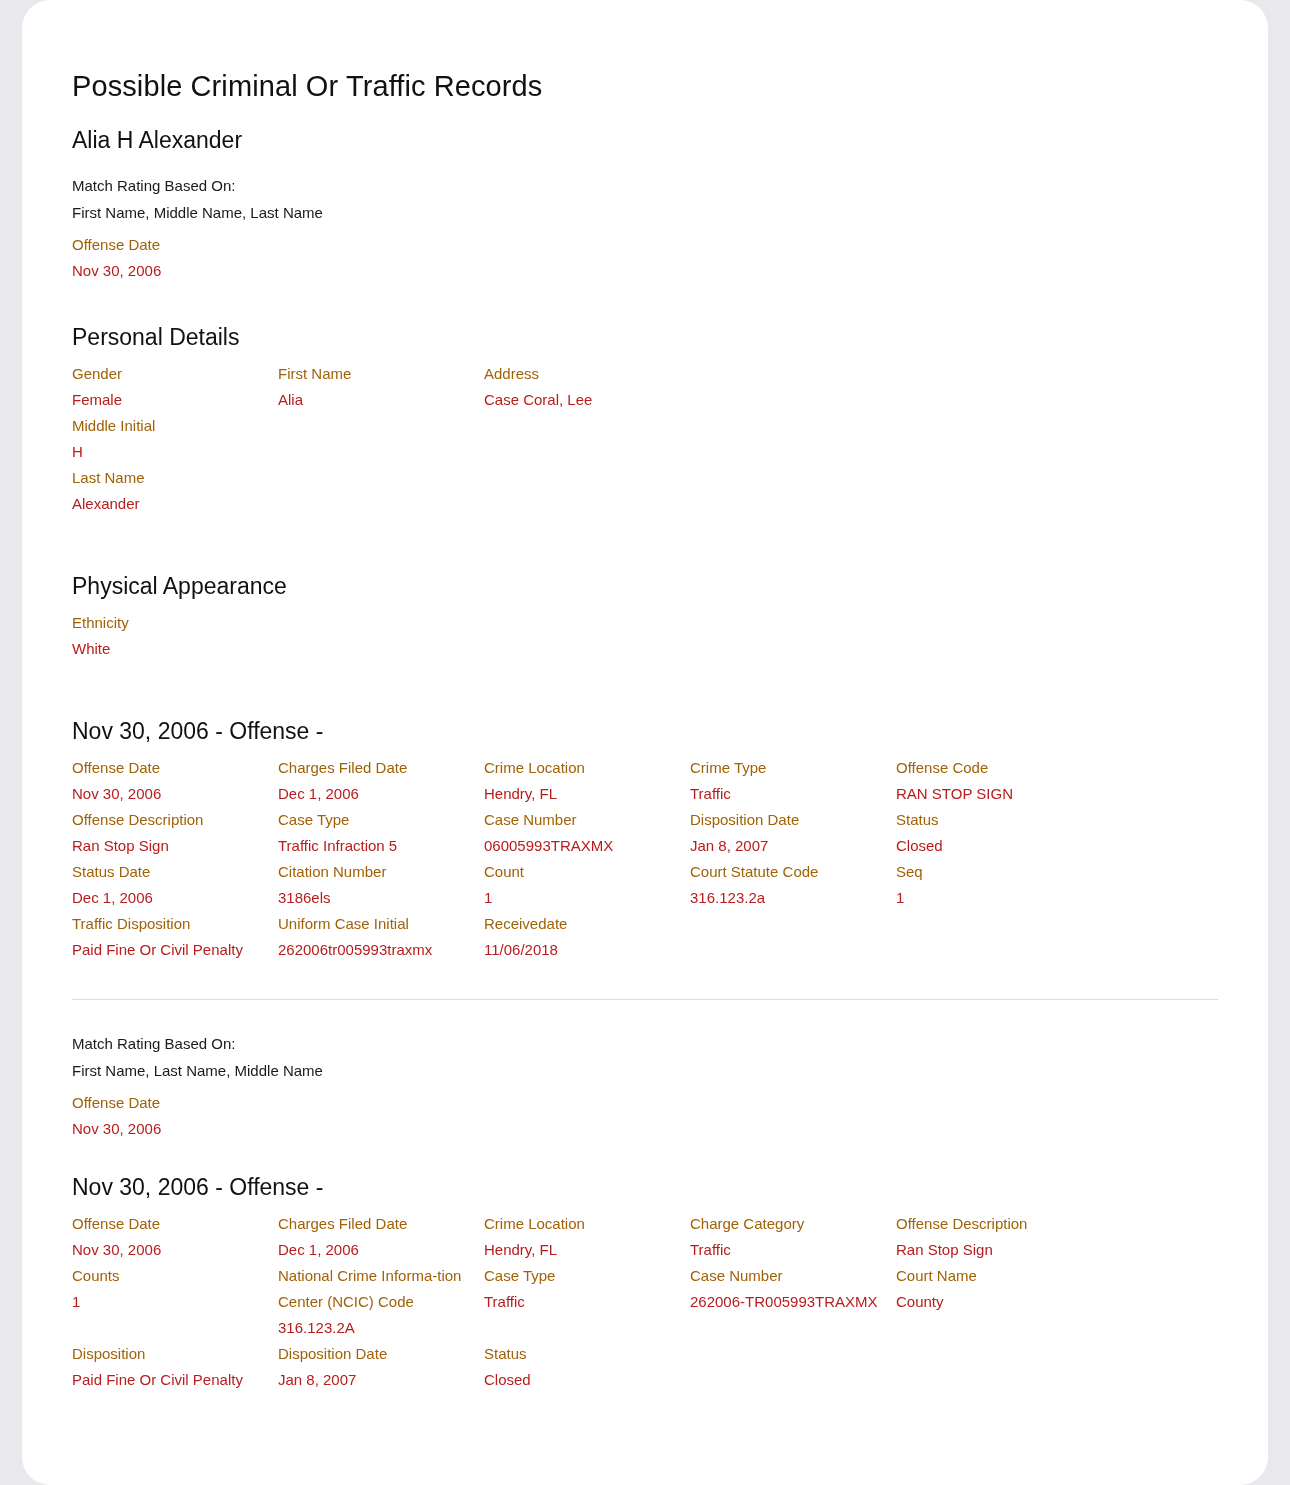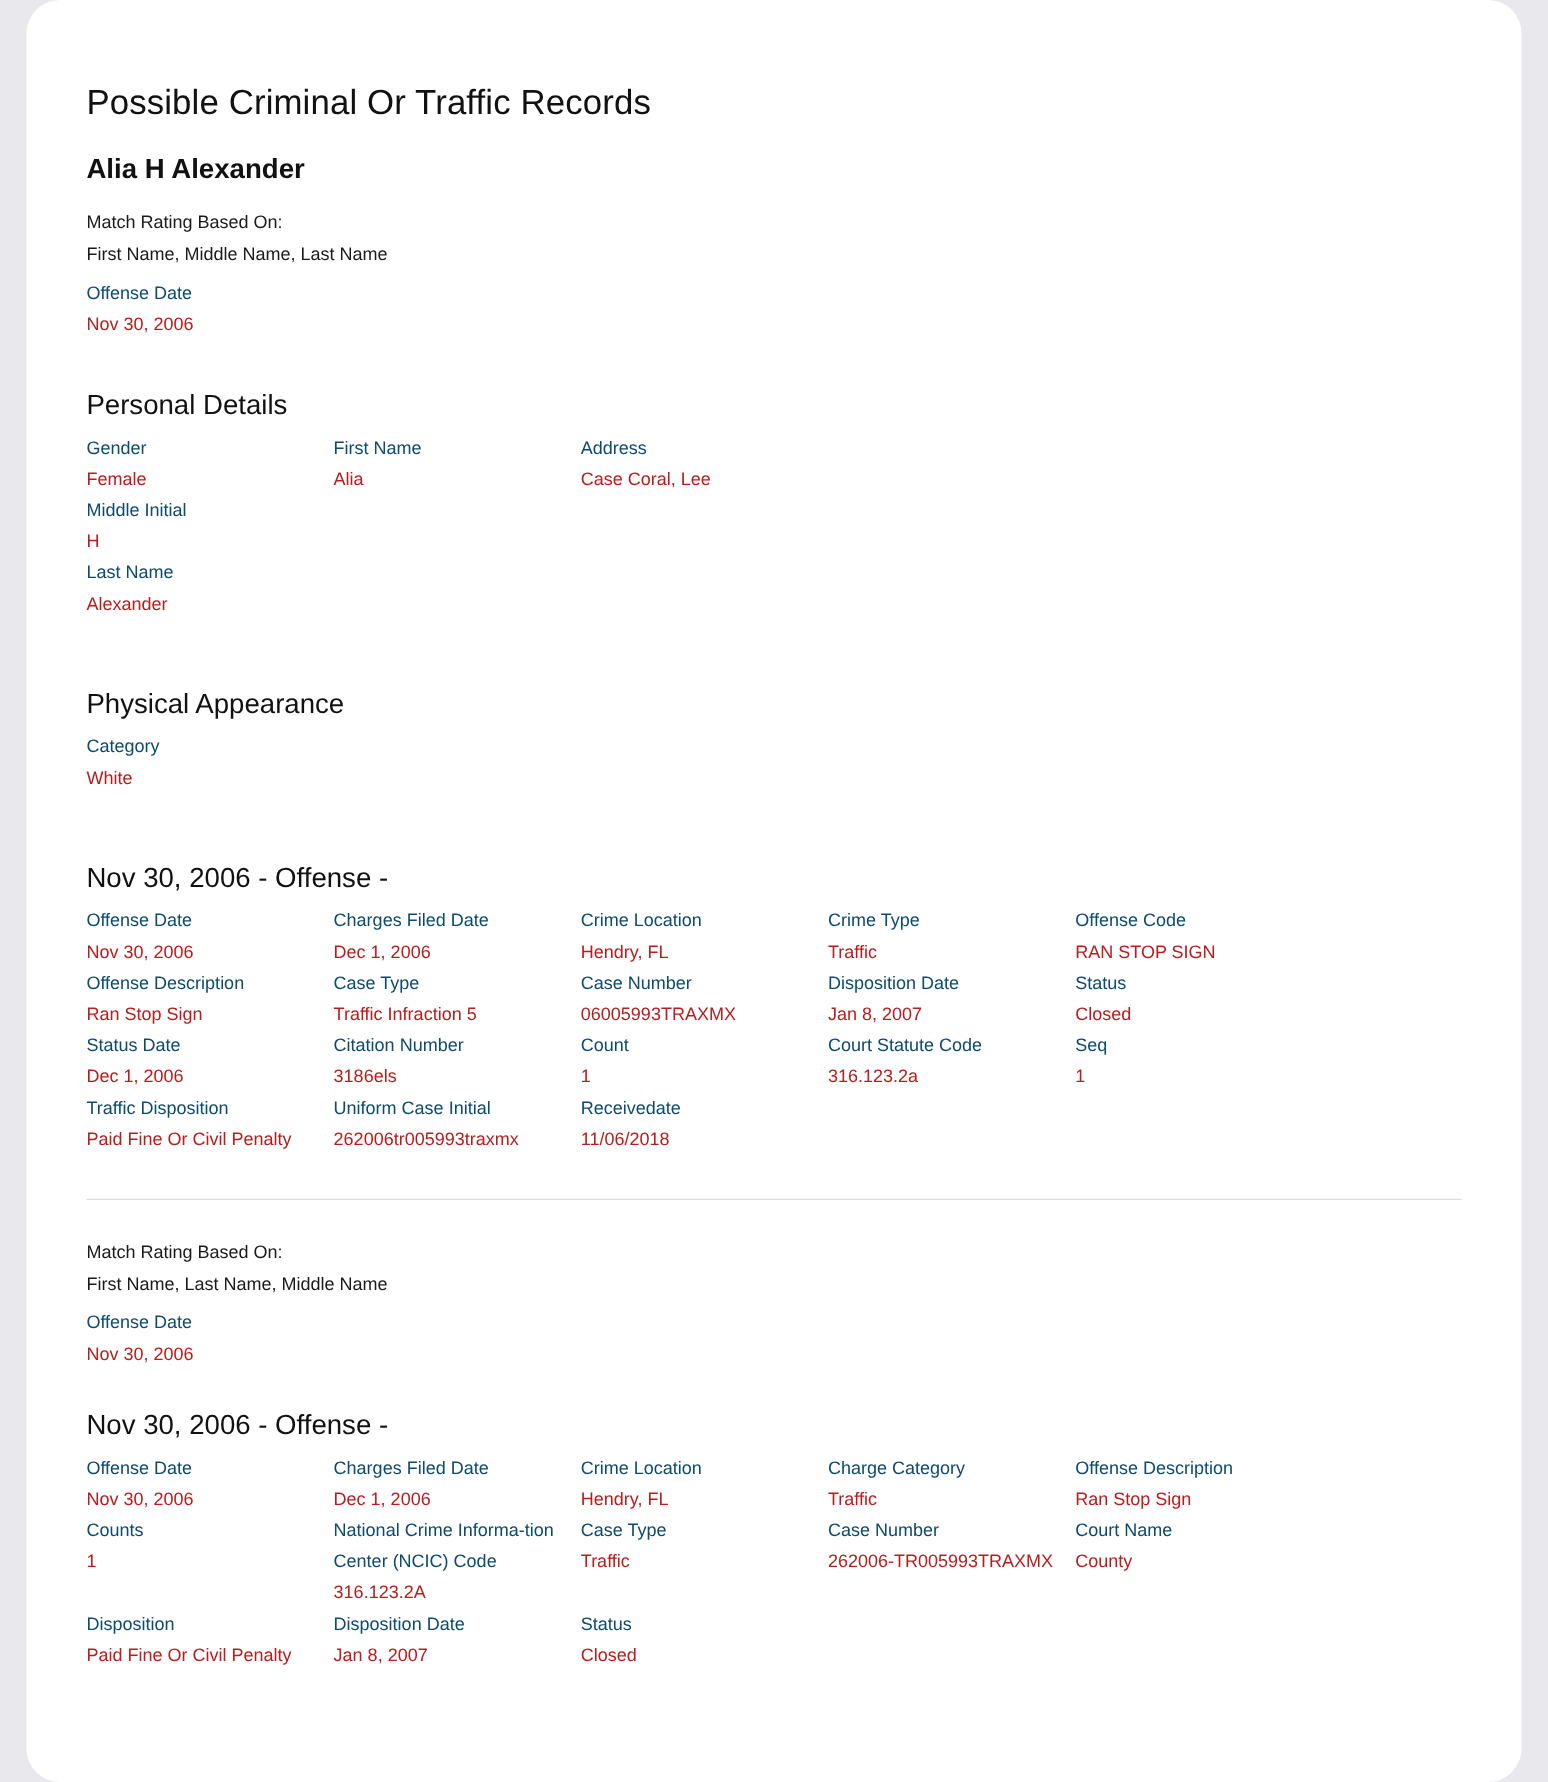--- a/index.html
+++ b/index.html
@@ -32,39 +32,39 @@
   }
   h1.doc-title {
     font-size: 29px;
     font-weight: 400;
     color: #111111;
     margin: 10px 0 0 0;
     letter-spacing: 0.1px;
   }
   h2.person-name {
     font-size: 23px;
-    font-weight: 700;
+    font-weight: 400;
     color: #111111;
     margin: 24px 0 0 0;
   }
   h2.section-title {
     font-size: 23px;
     font-weight: 400;
     color: #111111;
     margin: 0;
   }
   .section-gap-lg { height: 40px; }
   .plain-line {
     font-size: 15px;
     color: #1a1a1a;
     line-height: 27px;
   }
   .label {
     font-size: 15px;
-    color: #0c4a6e;
+    color: #a16207;
     line-height: 26px;
     font-weight: 400;
   }
   .value {
     font-size: 15px;
     color: #b91c1c;
     line-height: 26px;
     font-weight: 400;
   }
   .grid-row {
@@ -154,21 +154,21 @@
       </div>
 
       <div style="height:56px"></div>
 
       <h2 class="section-title">Physical Appearance</h2>
 
       <div class="blockspace-10"></div>
 
       <div class="grid-row c-3-wide">
         <div>
-          <div class="label">Category</div>
+          <div class="label">Ethnicity</div>
           <div class="value">White</div>
         </div>
         <div></div>
         <div></div>
       </div>
 
       <div style="height:56px"></div>
 
       <h2 class="section-title">Nov 30, 2006 - Offense -</h2>
 

